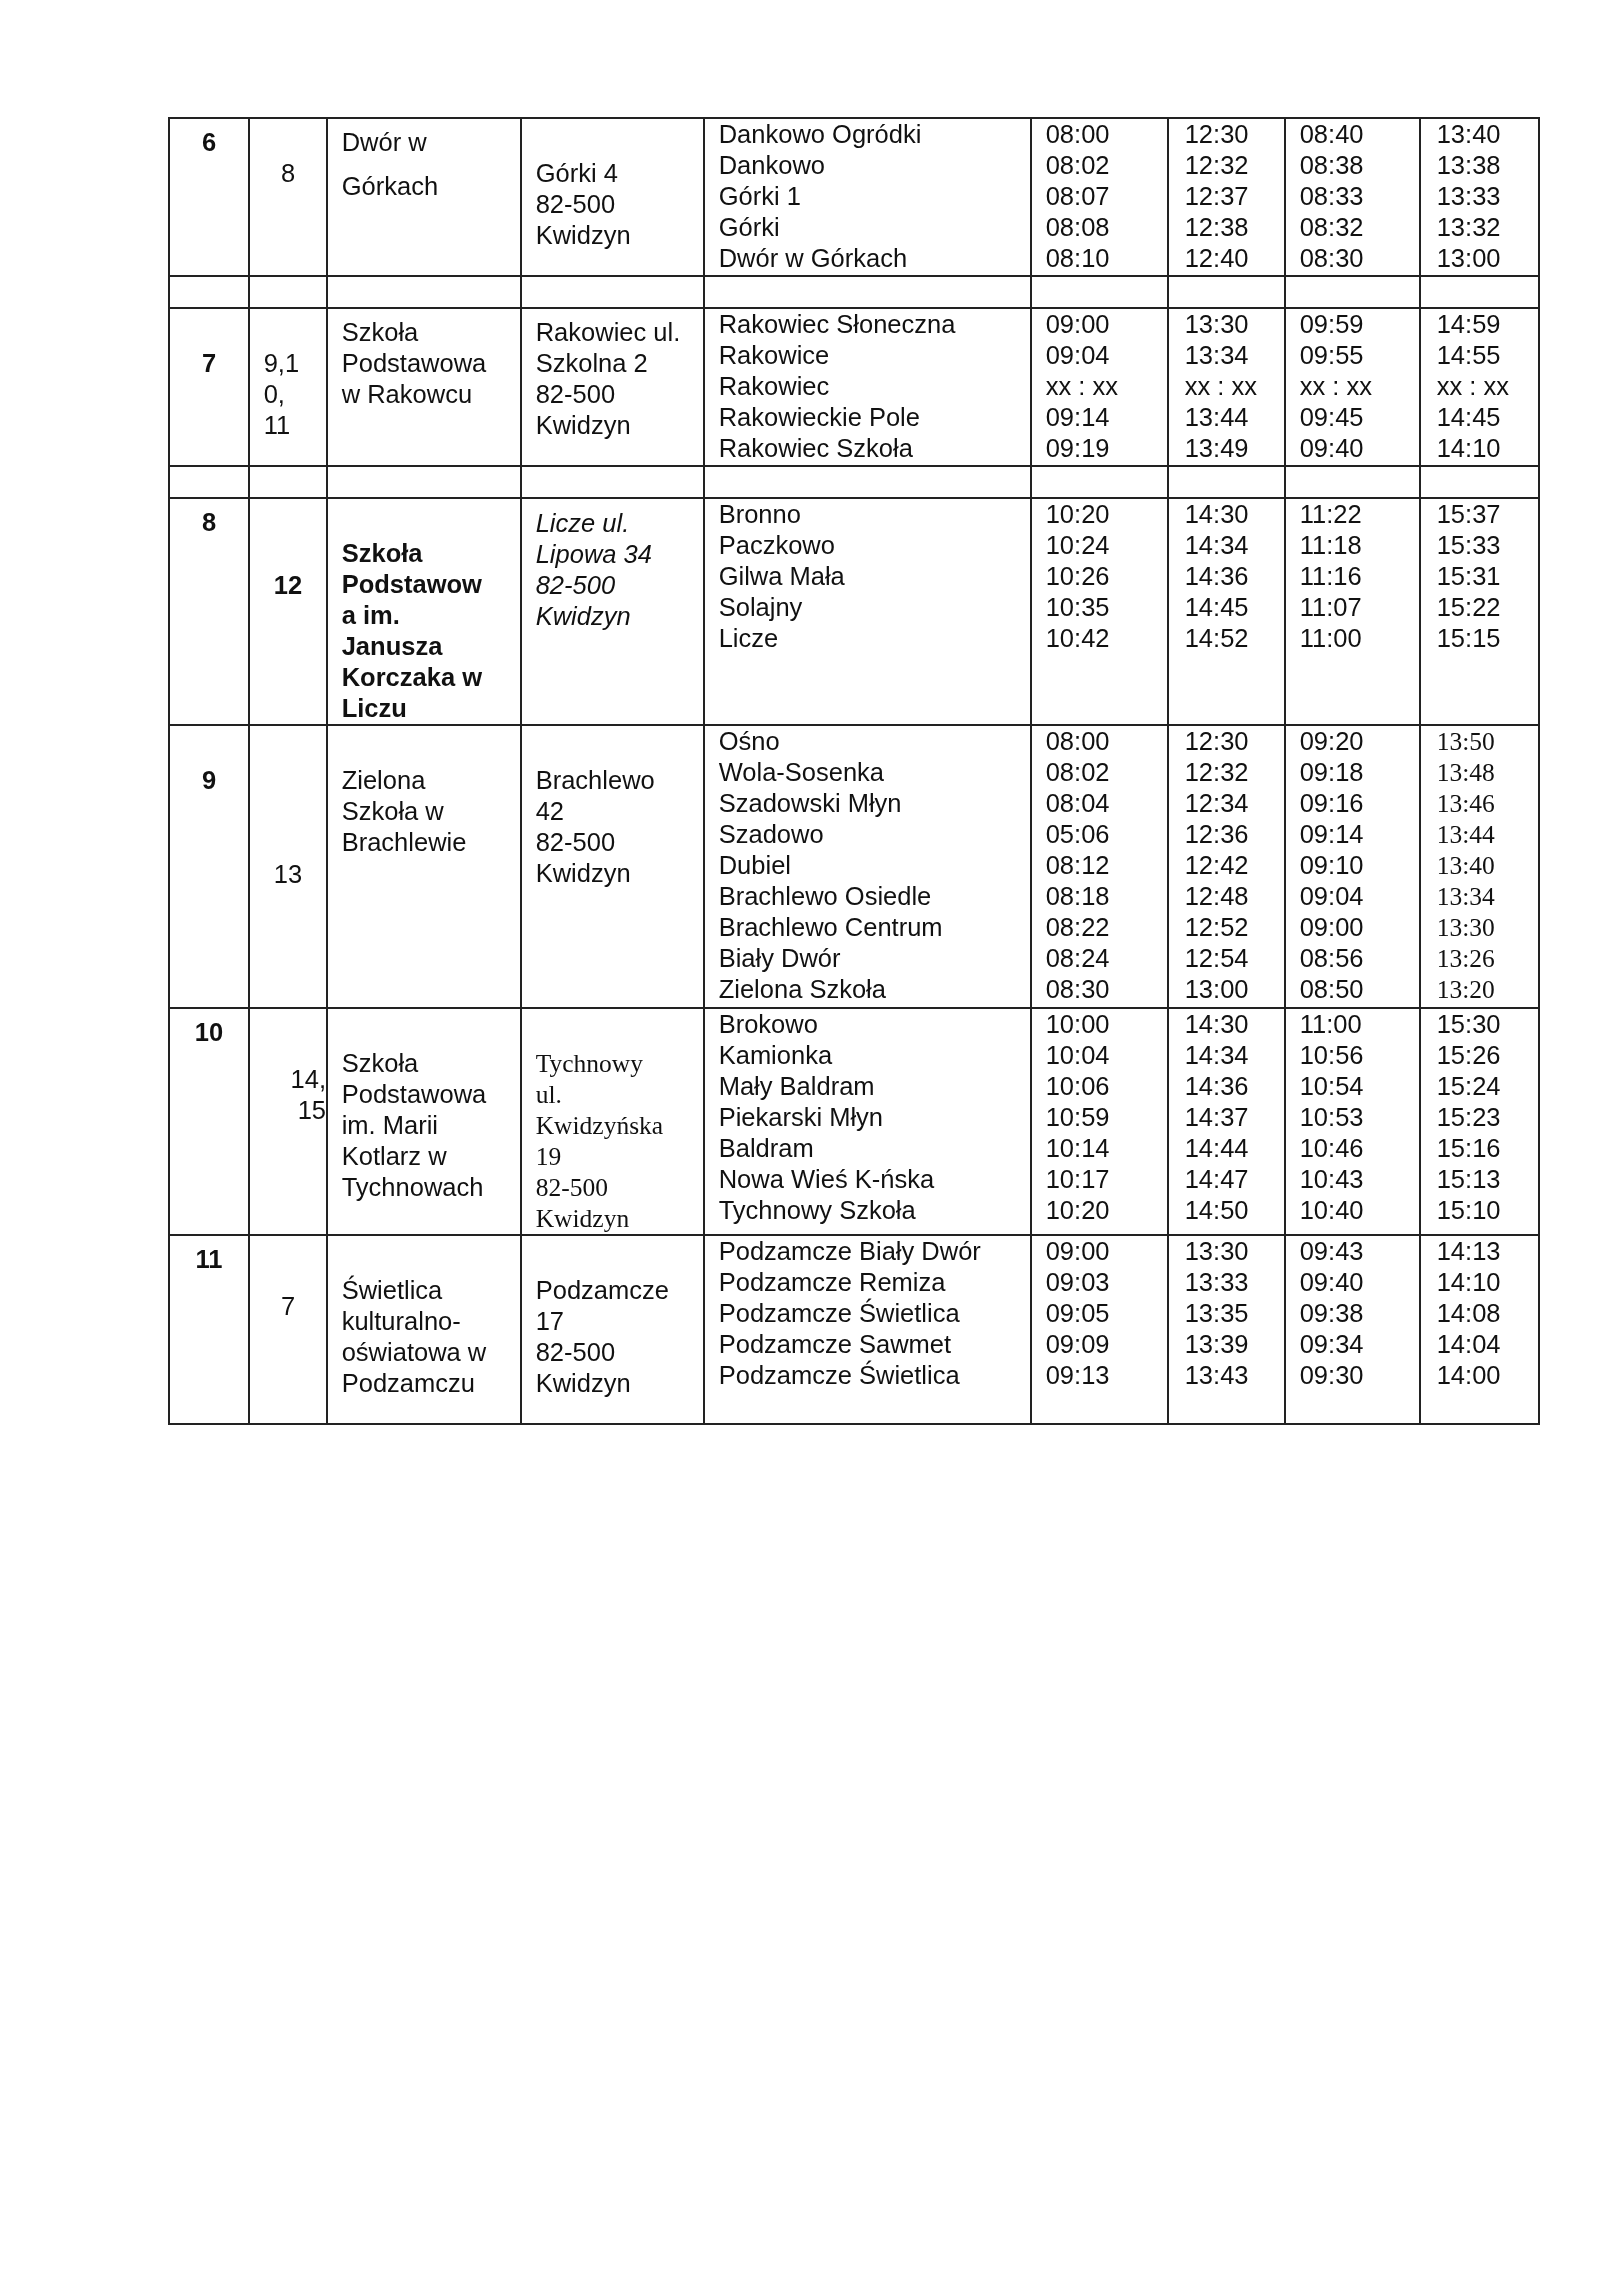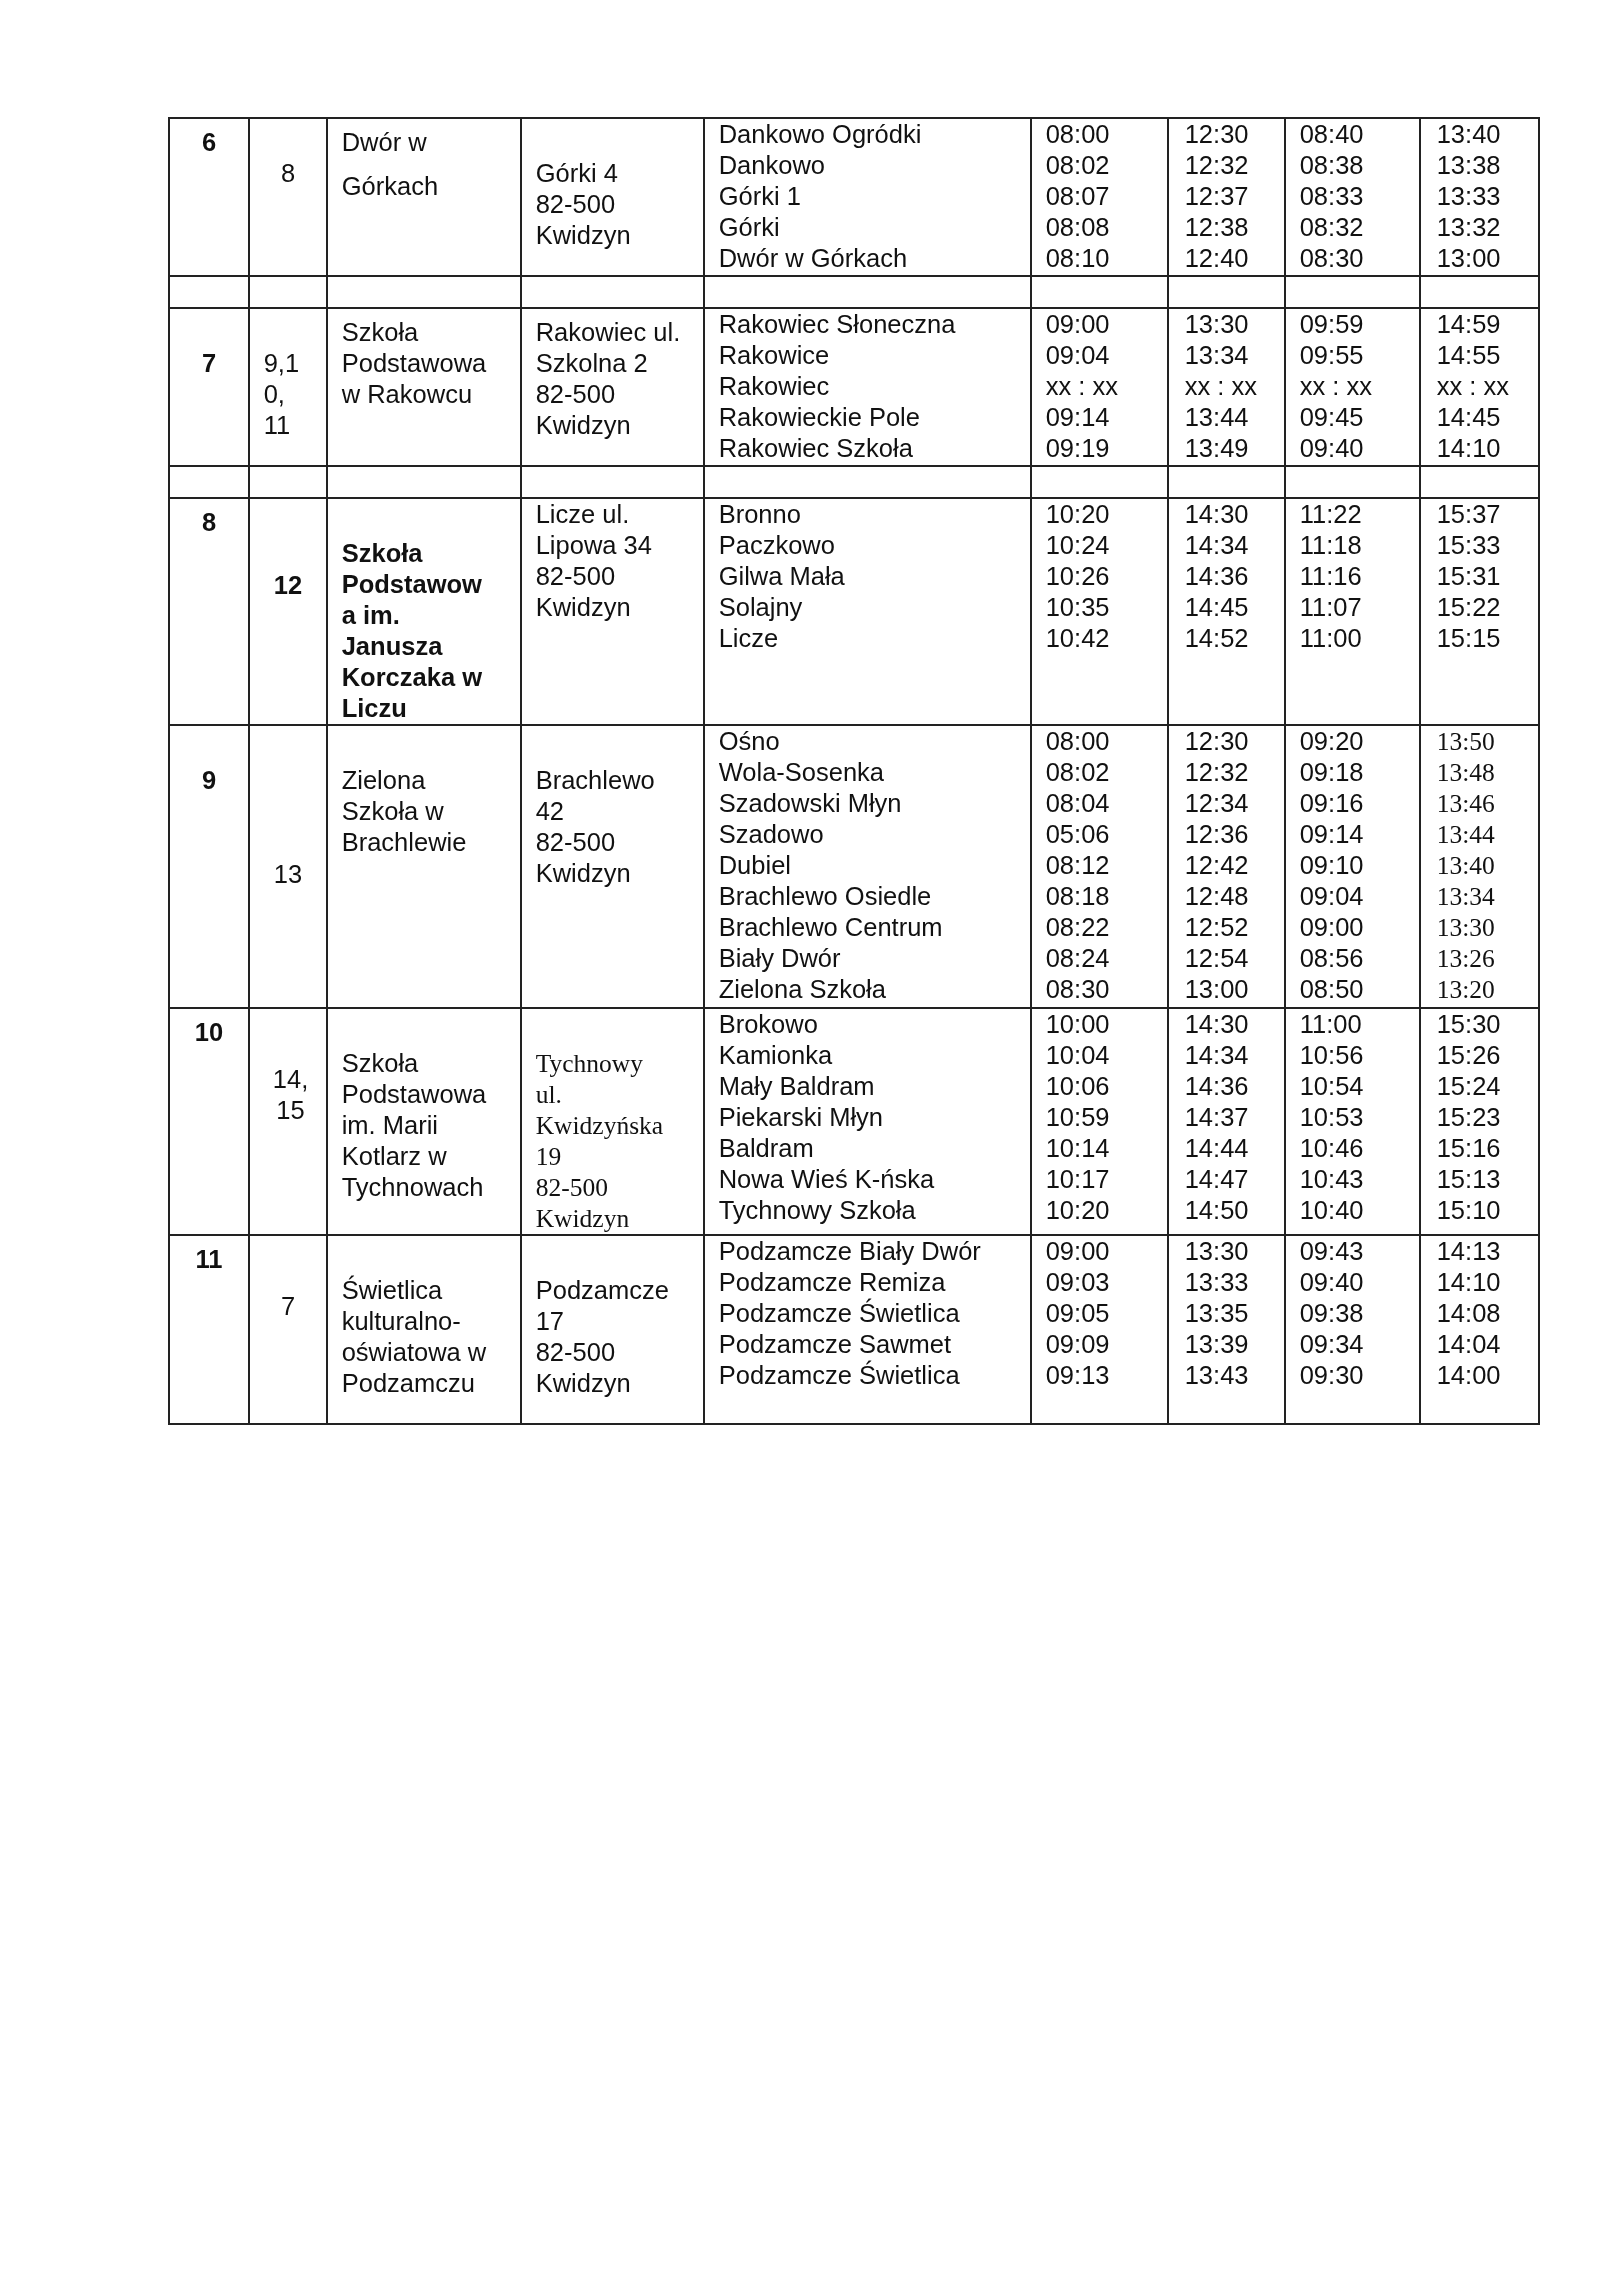--- a/index.html
+++ b/index.html
@@ -226,21 +226,21 @@
           <div style="padding-top: 39px;">
             <span class="ln bold">Szkoła</span>
             <span class="ln bold">Podstawow</span>
             <span class="ln bold">a im.</span>
             <span class="ln bold">Janusza</span>
             <span class="ln bold">Korczaka w</span>
             <span class="ln bold">Liczu</span>
           </div>
         </td>
         <td class="addr">
-          <div style="padding-top: 0px;">
+          <div style="padding-top: 9px; font-style: italic;">
             <span class="ln">Licze ul.</span>
             <span class="ln">Lipowa 34</span>
             <span class="ln">82-500</span>
             <span class="ln">Kwidzyn</span>
           </div>
         </td>
         <td class="stops">
           <div style="padding-top: 0px;">
             <span class="ln">Bronno</span>
             <span class="ln">Paczkowo</span>
@@ -373,21 +373,21 @@
             <span class="ln">13:30</span>
             <span class="ln">13:26</span>
             <span class="ln">13:20</span>
           </div>
         </td>
       </tr>
       <tr style="height: 221px;">
         <td class="lp">
           <span class="ln" style="padding-top: 7.8px; display: block;">10</span>
         </td>
-        <td class="line" style="text-align: center; padding-left: 5px;">
+        <td class="line" style="text-align: right; padding-left: 5px;">
           <div style="padding-top: 55px;">
             <span class="ln">14,</span>
             <span class="ln">15</span>
           </div>
         </td>
         <td class="name">
           <div style="padding-top: 39px;">
             <span class="ln">Szkoła</span>
             <span class="ln">Podstawowa</span>
             <span class="ln">im. Marii</span>

